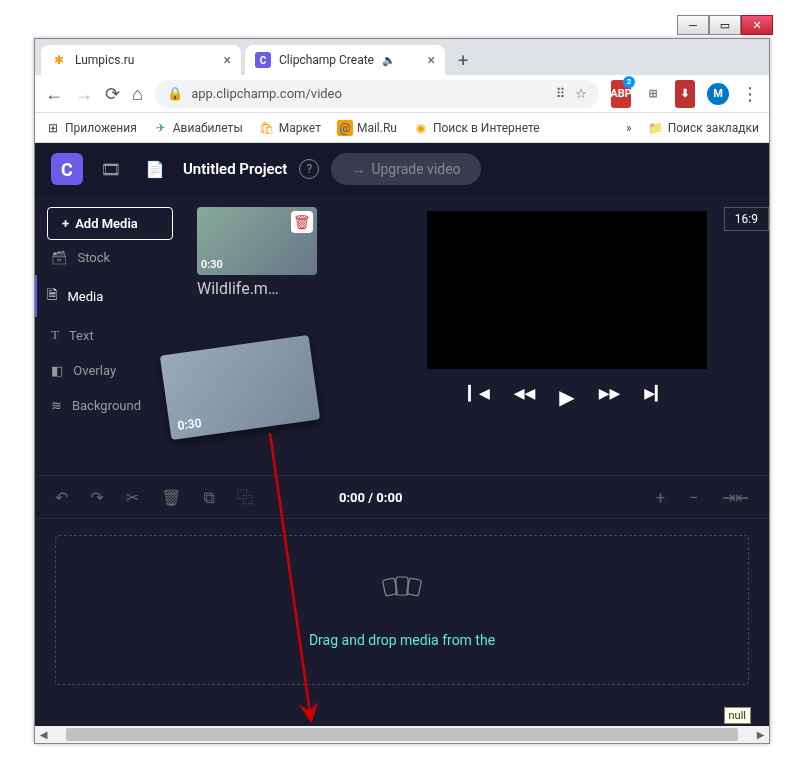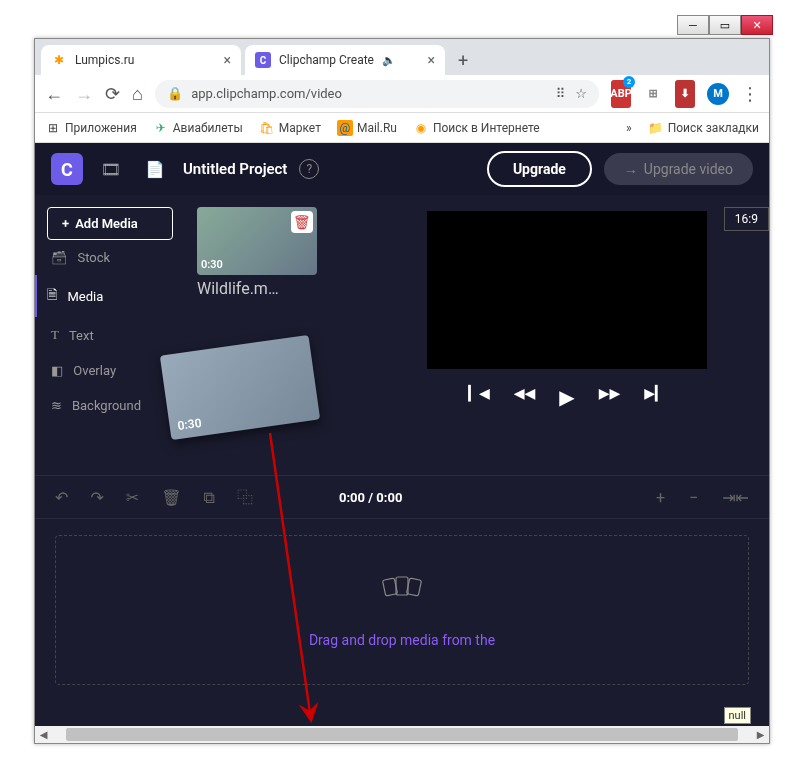--- a/index.html
+++ b/index.html
@@ -42,21 +42,21 @@
 .thumb .dur{position:absolute;bottom:4px;left:4px;font-size:11px;color:#fff;font-weight:600}
 .thumb-name{font-size:16px;color:#ccc;margin-top:4px}
 .drag-thumb{position:absolute;top:150px;left:-20px;width:150px;height:85px;background:linear-gradient(135deg,#9ab,#789);border-radius:4px;transform:rotate(-8deg);box-shadow:0 4px 12px rgba(0,0,0,0.5)}
 .drag-thumb .dur{position:absolute;bottom:6px;left:8px;font-size:12px;color:#fff;font-weight:600}
 .preview-area{flex:1;padding:12px;position:relative}
 .aspect{position:absolute;top:12px;right:0px;padding:4px 10px;border:1px solid #555;font-size:12px;color:#fff}
 .preview{width:280px;height:158px;background:#000;margin:4px auto 16px}
 .controls{display:flex;justify-content:center;gap:24px;color:#fff;font-size:14px}
 .timeline-bar{height:44px;display:flex;align-items:center;padding:0 20px;gap:22px;color:#666;border-top:1px solid #2a2b3e;border-bottom:1px solid #2a2b3e}
 .timeline-bar .time{color:#fff;font-size:13px;font-weight:700;margin-left:64px}
-.dropzone{margin:16px 20px;height:150px;border:1px dashed #444;border-radius:4px;display:flex;flex-direction:column;align-items:center;justify-content:center;color:#8b5cf6;font-size:14px;gap:20px;text-align:center}
+.dropzone{margin:16px 20px;height:150px;border:1px dashed #444;border-radius:4px;display:flex;flex-direction:column;align-items:center;justify-content:center;color:#5eead4;font-size:14px;gap:20px;text-align:center}
 .dz-icon{color:#888;margin-bottom:8px}
 .hscroll{height:17px;background:#f1f1f1;display:flex;align-items:center}
 .hscroll-track{flex:1;height:17px;position:relative}
 .hscroll-thumb{position:absolute;left:2%;width:96%;height:13px;top:2px;background:#c1c1c1;border-radius:2px}
 .hscroll-btn{width:17px;height:17px;display:flex;align-items:center;justify-content:center;font-size:10px;color:#666}
 .null-badge{position:absolute;bottom:2px;right:18px;background:#ffffe1;border:1px solid #888;padding:1px 4px;font-size:11px;color:#333}
 .arrow-path{position:absolute;top:290px;left:200px;pointer-events:none}
 </style>
 </head>
 <body>
@@ -131,21 +131,20 @@
     </div>
   </div>
 
   <div class="app">
     <div class="app-header">
       <div class="logo">C</div>
       <div class="hdr-icon">🎞</div>
       <div class="hdr-icon">📄</div>
       <div class="project-name">Untitled Project</div>
       <div class="help">?</div>
-      <div class="upgrade">Upgrade</div>
       <div class="export">
         <span>→</span>
         <span>Upgrade video</span>
       </div>
     </div>
 
     <div class="app-body">
       <div class="sidebar">
         <div class="add-media">
           <span>+</span>

